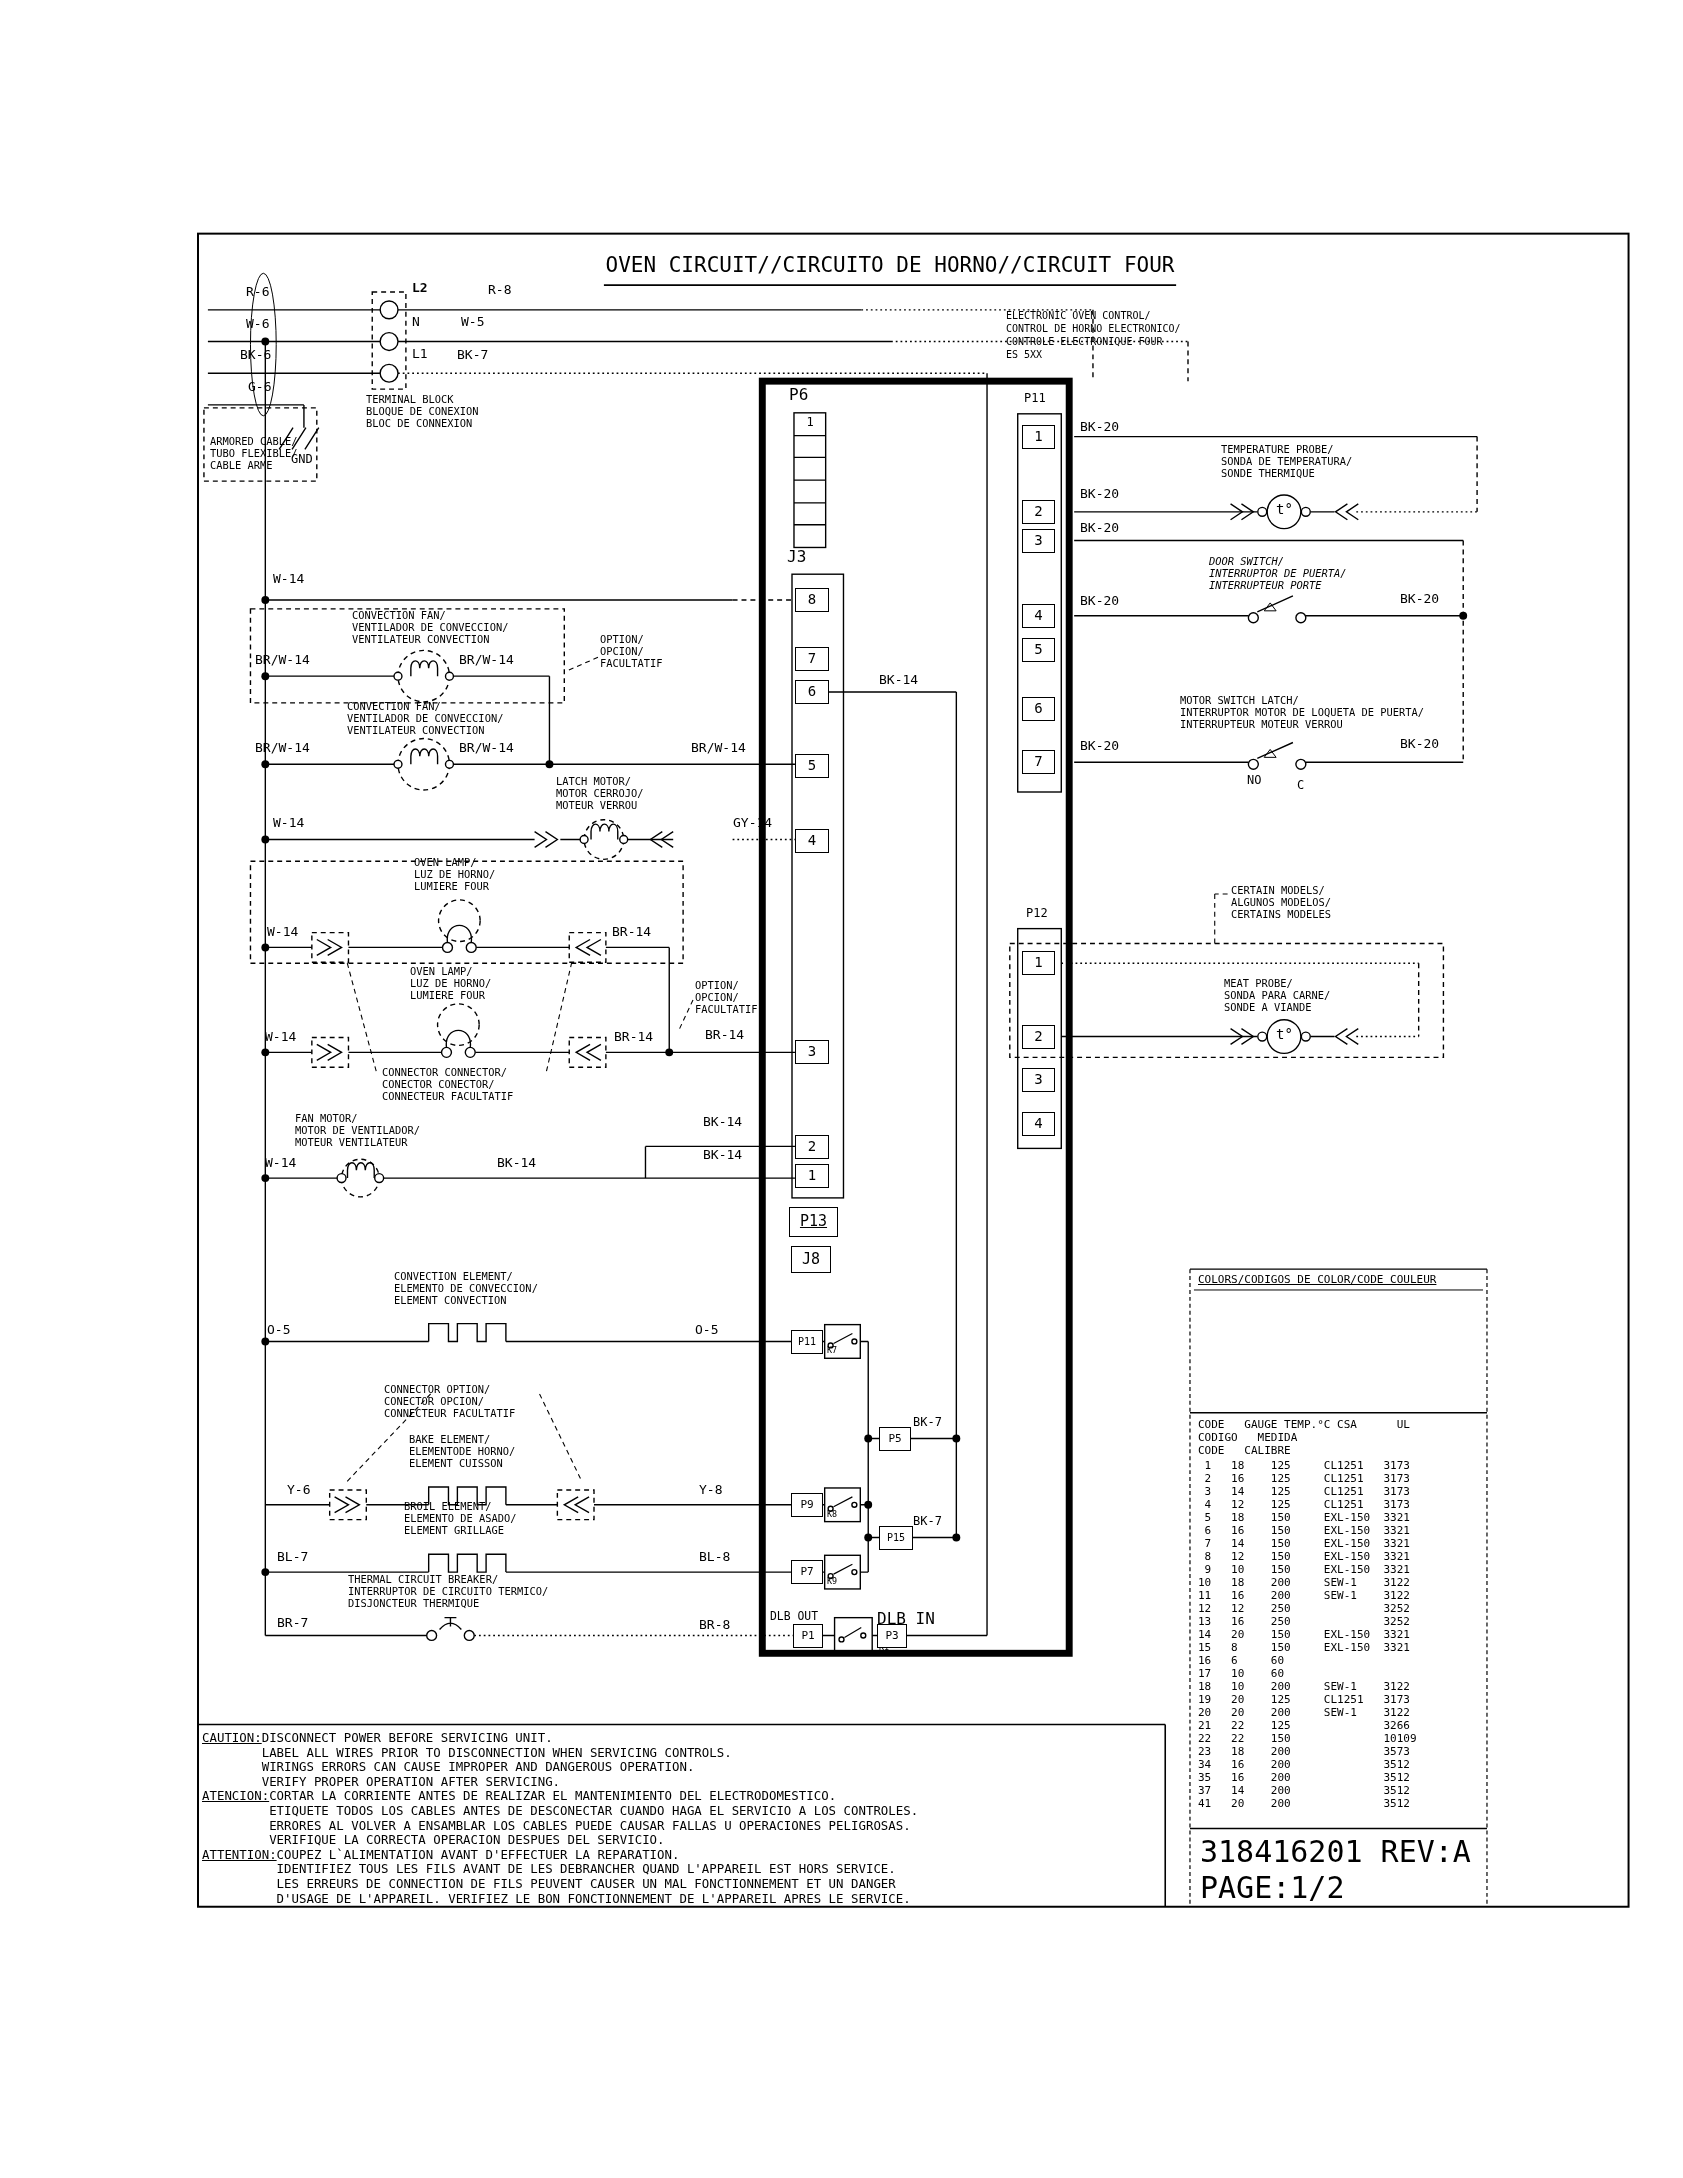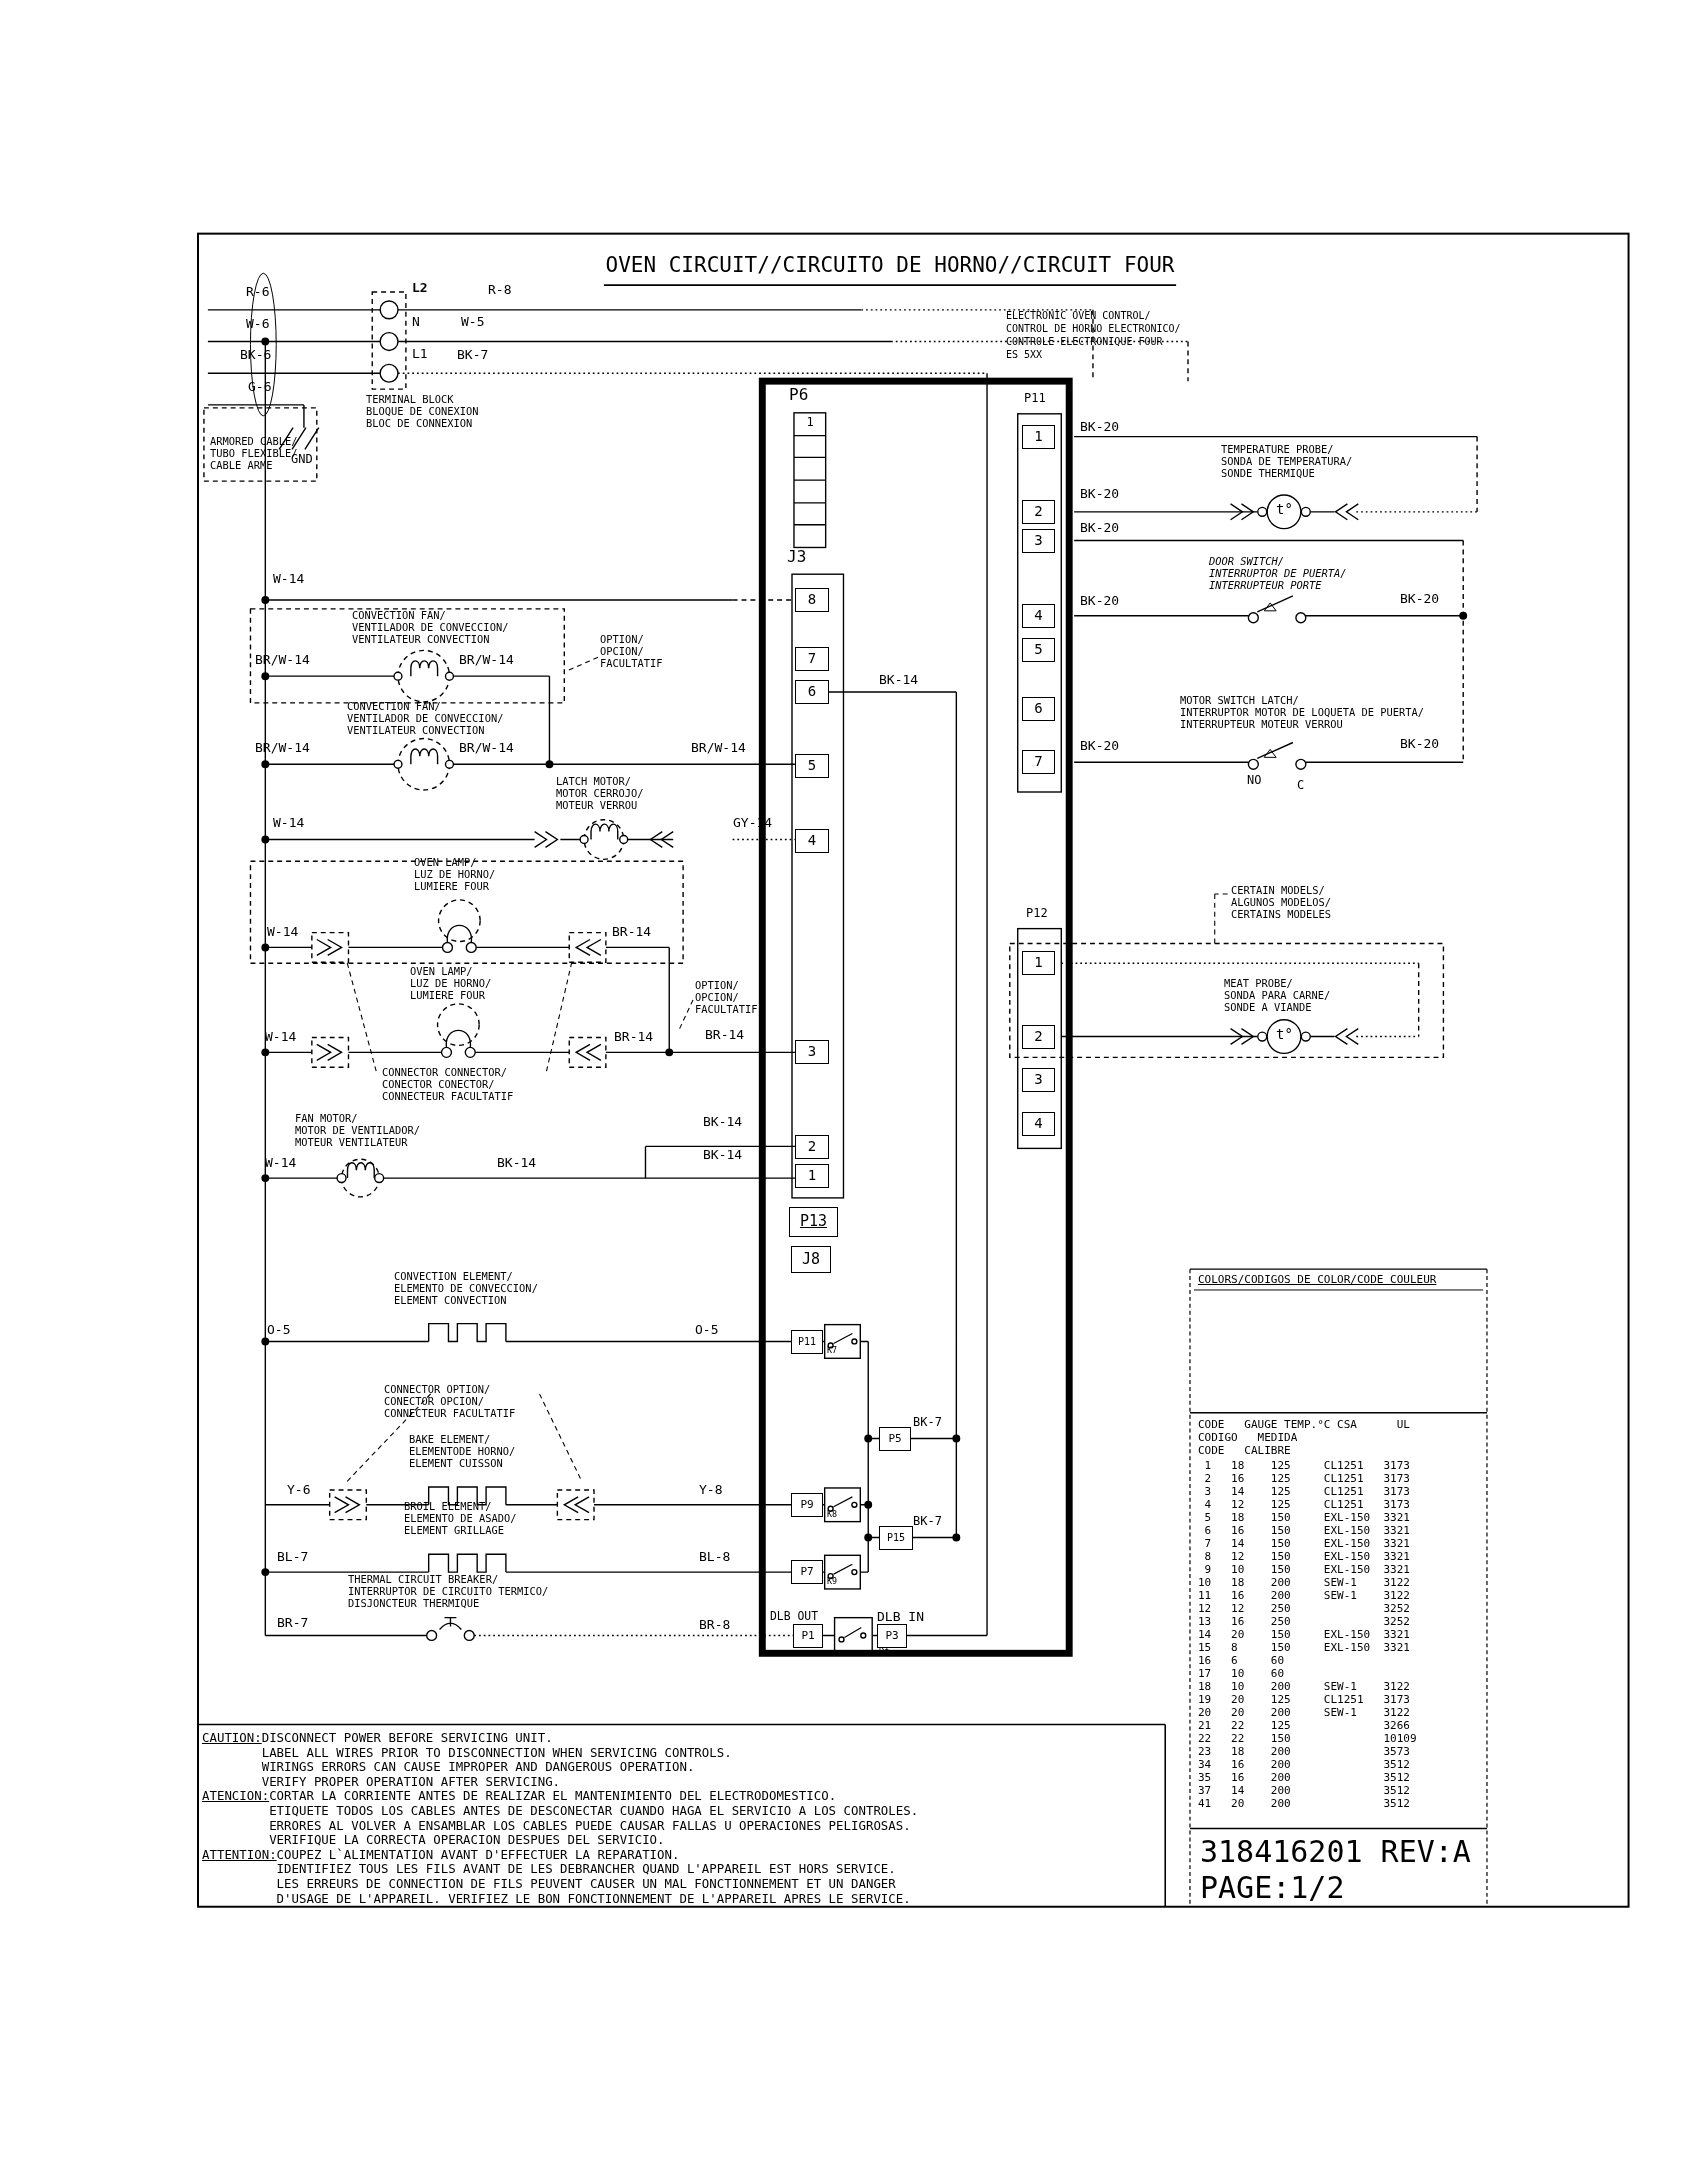--- a/index.html
+++ b/index.html
@@ -252,21 +252,21 @@
       <div class="lb" style="left: 827px; top: 1346px; font-size: 8.4px;">K7</div>
       <div class="lb bx" style="left: 879px; top: 1427px; font-size: 11px; width: 32px; text-align: center; height: 24px; line-height: 21px;">P5</div>
       <div class="lb" style="left: 913px; top: 1416px; font-size: 12px;">BK-7</div>
       <div class="lb bx" style="left: 791px; top: 1493px; font-size: 11px; width: 32px; text-align: center; height: 24px; line-height: 21px;">P9</div>
       <div class="lb" style="left: 827px; top: 1510px; font-size: 8.4px;">K8</div>
       <div class="lb bx" style="left: 879px; top: 1526px; font-size: 10px; width: 34px; text-align: center; height: 24px; line-height: 21px;">P15</div>
       <div class="lb" style="left: 913px; top: 1515px; font-size: 12px;">BK-7</div>
       <div class="lb bx" style="left: 791px; top: 1560px; font-size: 11px; width: 32px; text-align: center; height: 24px; line-height: 21px;">P7</div>
       <div class="lb" style="left: 827px; top: 1577px; font-size: 8.4px;">K9</div>
       <div class="lb" style="left: 770px; top: 1610px; font-size: 11.4px;">DLB OUT</div>
-      <div class="lb" style="left: 877px; top: 1610px; font-size: 13px;">DLB IN</div>
+      <div class="lb" style="left: 877px; top: 1610px; font-size: 16px;">DLB IN</div>
       <div class="lb bx" style="left: 793px; top: 1624px; font-size: 11px; width: 30px; text-align: center; height: 24px; line-height: 21px;">P1</div>
       <div class="lb" style="left: 839px; top: 1643px; font-size: 8.4px; margin-left: 40px;">K1</div>
       <div class="lb bx" style="left: 877px; top: 1624px; font-size: 11px; width: 30px; text-align: center; height: 24px; line-height: 21px;">P3</div>
       <div class="lb" style="left: 1024px; top: 392px; font-size: 12px;">P11</div>
       <div class="lb bx" style="left: 1022px; top: 425px; font-size: 14px; width: 33px; text-align: center; height: 24px; line-height: 21px;">1</div>
       <div class="lb bx" style="left: 1022px; top: 500px; font-size: 14px; width: 33px; text-align: center; height: 24px; line-height: 21px;">2</div>
       <div class="lb bx" style="left: 1022px; top: 529px; font-size: 14px; width: 33px; text-align: center; height: 24px; line-height: 21px;">3</div>
       <div class="lb bx" style="left: 1022px; top: 604px; font-size: 14px; width: 33px; text-align: center; height: 24px; line-height: 21px;">4</div>
       <div class="lb bx" style="left: 1022px; top: 638px; font-size: 14px; width: 33px; text-align: center; height: 24px; line-height: 21px;">5</div>
       <div class="lb bx" style="left: 1022px; top: 697px; font-size: 14px; width: 33px; text-align: center; height: 24px; line-height: 21px;">6</div>

